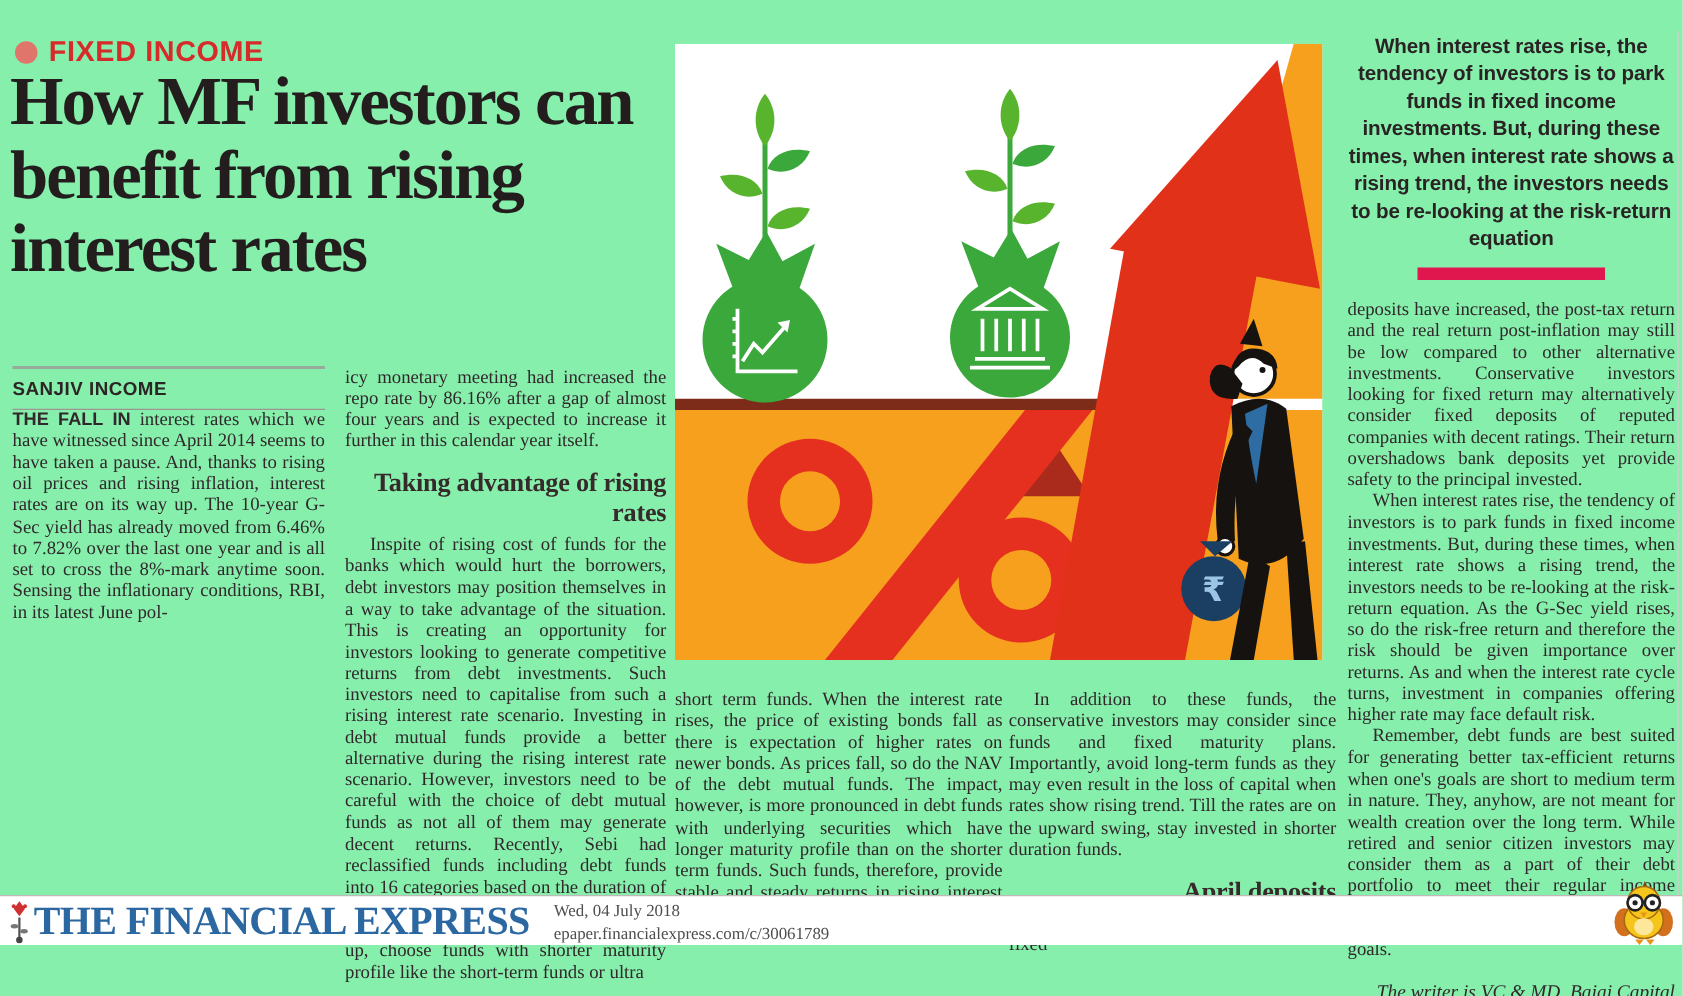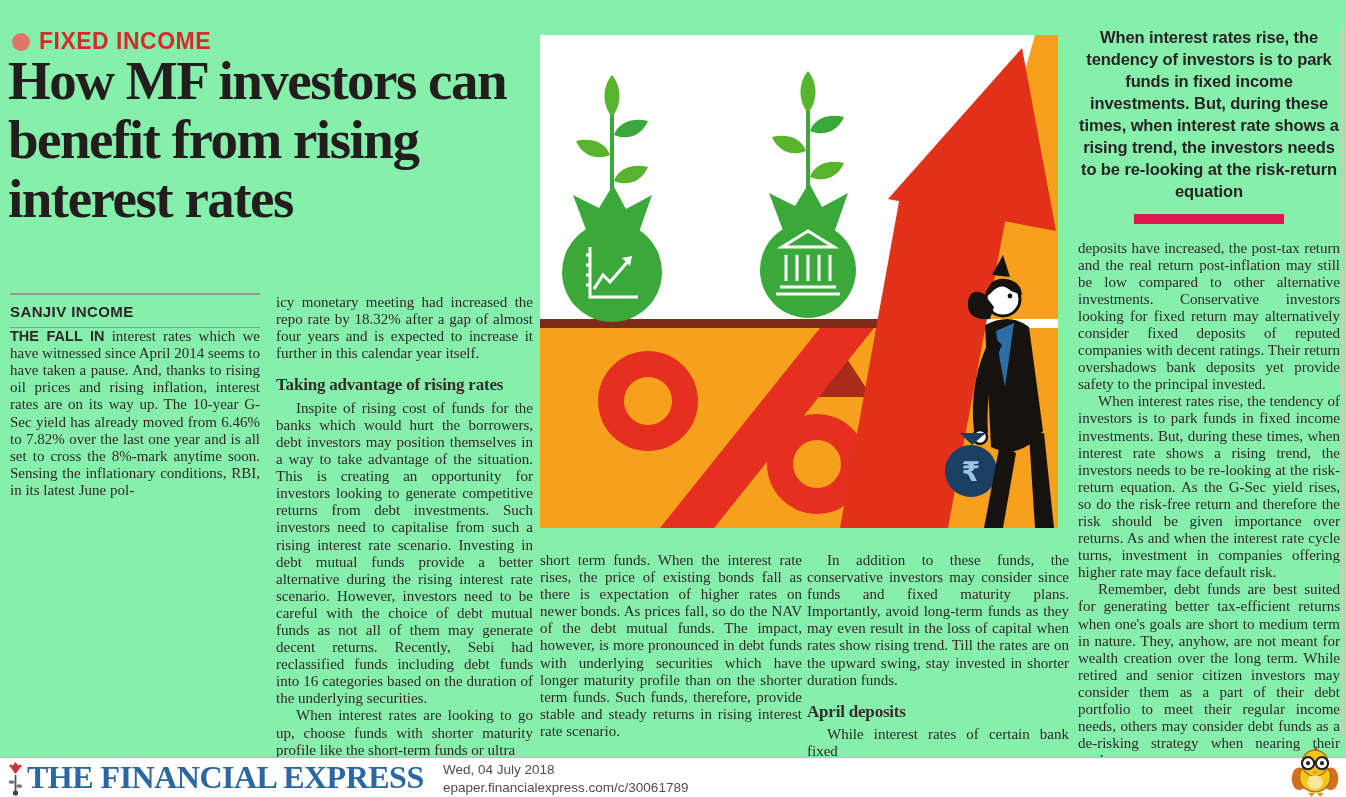--- a/index.html
+++ b/index.html
@@ -26,21 +26,21 @@
     padding:9px 0 12px; font-weight:bold; font-size:21.5px; line-height:1.16;
     color:#3a2b2c; text-align:left; letter-spacing:-0.2px;
   }
   .byline {
     font-family:"Liberation Sans", sans-serif; font-weight:bold; font-size:15px;
     letter-spacing:0.4px; color:#2c2526; padding:8px 0 7px; text-align:left;
   }
   .col1-body { margin-top:10px; }
   .lead-in { font-family:"Liberation Sans", sans-serif; font-weight:bold; font-size:14.5px; }
   .col2 { left:276px; top:294px; width:257px; }
-  .subhead { font-size:17px; font-weight:600; letter-spacing:-0.2px; color:#372a2b; text-align:left; margin:13px 0 5px; }
+  .subhead { font-size:21px; font-weight:600; letter-spacing:-0.2px; color:#372a2b; text-align:right; margin:13px 0 5px; }
   .col2 p + p { margin-top:0; }
   .col3 { left:540px; top:552px; width:262px; }
   .col4 { left:807px; top:552px; width:262px; }
   .col5 { left:1078px; top:27px; width:262px; }
   .pullquote {
     font-family:"Liberation Sans", sans-serif; font-weight:bold; font-size:16.5px;
     line-height:1.33; color:#2a2324; text-align:center; letter-spacing:-0.1px;
   }
   .pullquote-bar { width:150px; height:10px; margin:11px auto 16px; }
   .attribution { margin-top:16px; font-style:italic; font-size:15.5px; text-align:right; }
@@ -48,29 +48,29 @@
   .illo { position:absolute; left:540px; top:35px; width:518px; height:493px; }
   .illo svg { display:block; }
   .caption {
     position:absolute; left:540px; top:531px; width:514px; text-align:right;
     font-family:"Liberation Sans", sans-serif; font-weight:bold; font-size:10px;
     letter-spacing:0.3px; color:#463a3b;
   }
   .page-edge { position:absolute; right:3px; top:25px; height:715px; width:1px; background:#d6cbcb; }
   
   .footer {
-    position:absolute; left:0; top:757px; width:1346px; height:40px;
+    position:absolute; left:0; top:716px; width:1346px; height:40px;
     background:#ffffff; border-top:1px solid #c2b8b8;
   }
   .fe-logo { position:absolute; left:8px; top:3px; }
   .masthead {
     position:absolute; left:27px; top:1px; font-family:"Liberation Serif", serif;
     font-weight:bold; font-size:32px; letter-spacing:-0.5px; color:#2b67a0; white-space:nowrap;
   }
-  .meta { position:absolute; left:443px; top:3px; font-family:Liberation Sans, sans-serif; font-size:13.5px; line-height:1.3; color:#4d4d4d; }
+  .meta { position:absolute; left:443px; top:3px; font-family:Liberation Serif, serif; font-size:13.5px; line-height:1.3; color:#4d4d4d; }
   .owl { position:absolute; right:5px; top:-14px; }
 </style>
 </head>
 <body>
 
 <div class="page">
 
   <div class="kicker">
     <span class="kicker-dot"></span>
     <span class="kicker-label">FIXED INCOME</span>
@@ -80,21 +80,21 @@
 
   <div class="col col1">
     <div class="rule"></div>
     <div class="rule"></div>
     <div class="byline">SANJIV INCOME</div>
     <div class="rule"></div>
     <p class="col1-body"><span class="lead-in">THE FALL IN</span><span> interest rates which we have witnessed since April 2014 seems to have taken a pause. And, thanks to rising oil prices and rising inflation, interest rates are on its way up. The 10-year G-Sec yield has already moved from 6.46% to 7.82% over the last one year and is all set to cross the 8%-mark anytime soon. Sensing the inflationary conditions, RBI, in its latest June pol-</span></p>
   </div>
 
   <div class="col col2">
-    <p>icy monetary meeting had increased the repo rate by 18.32% after a gap of almost four years and is expected to increase it further in this calendar year itself.</p>
+    <p>icy monetary meeting had increased the repo rate by 86.16% after a gap of almost four years and is expected to increase it further in this calendar year itself.</p>
     <h3 class="subhead">Taking advantage of rising rates</h3>
     <p class="indent">Inspite of rising cost of funds for the banks which would hurt the borrowers, debt investors may position themselves in a way to take advantage of the situation. This is creating an opportunity for investors looking to generate competitive returns from debt investments. Such investors need to capitalise from such a rising interest rate scenario. Investing in debt mutual funds provide a better alternative during the rising interest rate scenario. However, investors need to be careful with the choice of debt mutual funds as not all of them may generate decent returns. Recently, Sebi had reclassified funds including debt funds into 16 categories based on the duration of the underlying securities.</p>
     <p class="indent">When interest rates are looking to go up, choose funds with shorter maturity profile like the short-term funds or ultra</p>
   </div>
 
   <div class="illo">
     <svg width="518" height="493" viewBox="0 0 518 493">
 
       <rect x="0" y="0" width="518" height="493" fill="#ffffff"></rect>
       <rect x="0" y="293" width="518" height="200" fill="#f6a01d"></rect>

